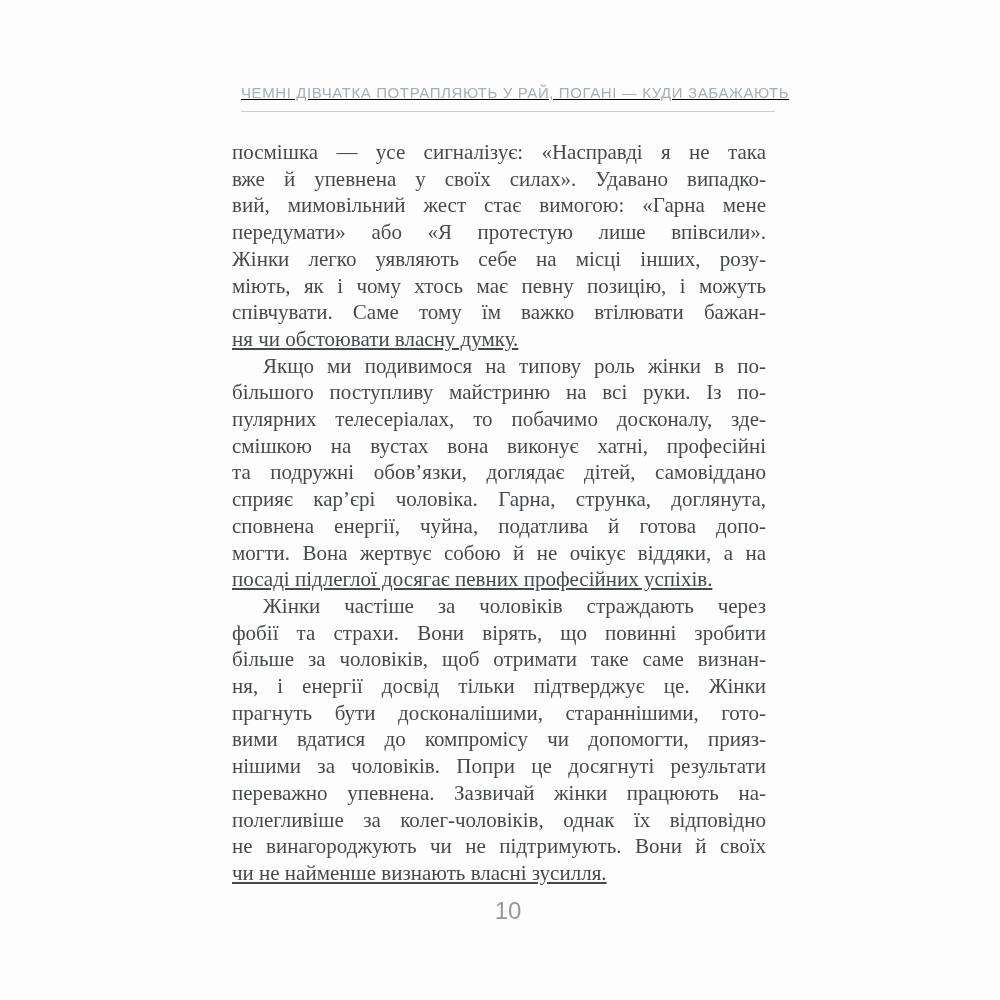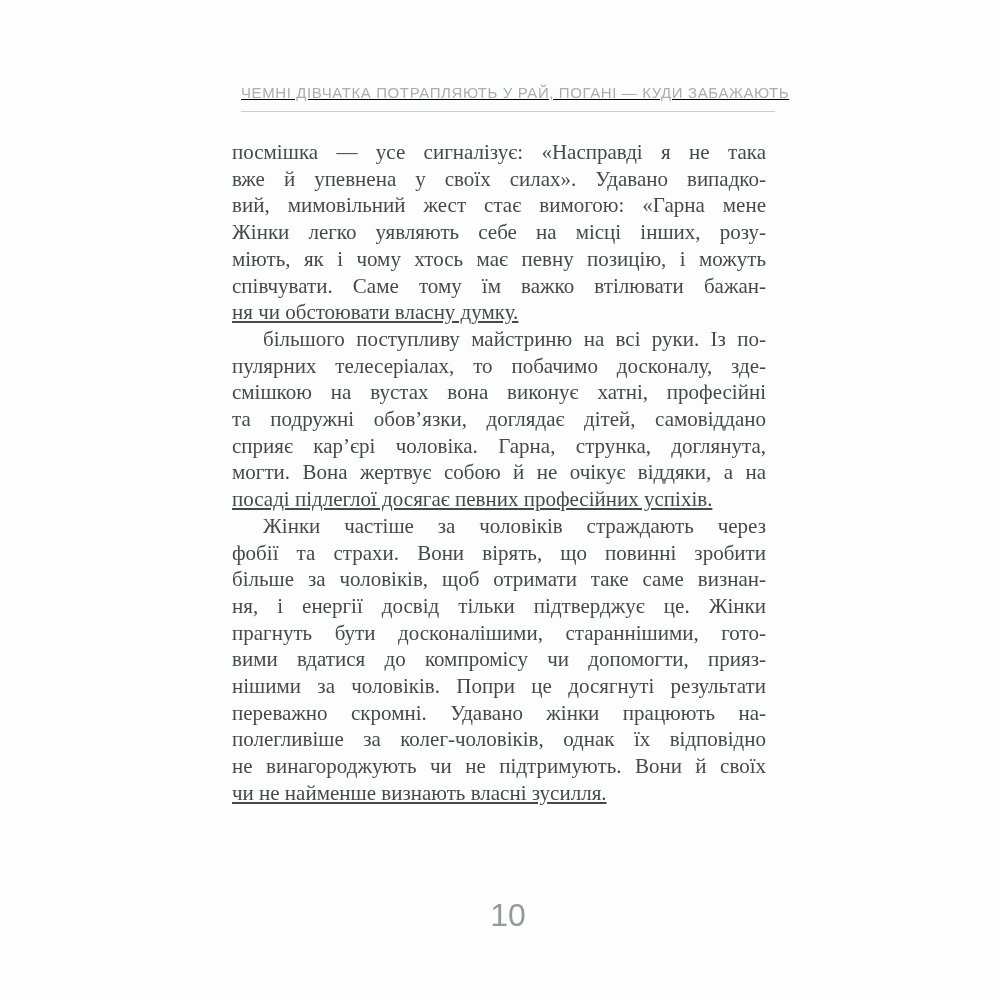--- a/index.html
+++ b/index.html
@@ -58,62 +58,65 @@
   .para.indented .line:first-child {
     text-indent: 31px;
   }
   .page-number {
     position: absolute;
     left: 241px;
     top: 897px;
     width: 534px;
     text-align: center;
     font-family: "Liberation Sans", "DejaVu Sans", sans-serif;
-    font-size: 32px;
+    font-size: 24px;
     font-weight: 400;
     color: #95999b;
   }
 </style>
 </head>
 <body>
 
 <div class="page">
 
   <div class="running-head-wrap">
     <div class="running-head">ЧЕМНІ ДІВЧАТКА ПОТРАПЛЯЮТЬ У РАЙ, ПОГАНІ — КУДИ ЗАБАЖАЮТЬ</div>
   </div>
 
   <div class="body-text">
     <div class="para">
         <div class="line">посмішка — усе сигналізує: «Насправді я не така</div>
         <div class="line">вже й упевнена у своїх силах». Удавано випадко-</div>
         <div class="line">вий, мимовільний жест стає вимогою: «Гарна мене</div>
+        <div class="line">передумати» або «Я протестую лише впівсили».</div>
         <div class="line">Жінки легко уявляють себе на місці інших, розу-</div>
         <div class="line">міють, як і чому хтось має певну позицію, і можуть</div>
         <div class="line">співчувати. Саме тому їм важко втілювати бажан-</div>
         <div class="line">ня чи обстоювати власну думку.</div>
       </div>
     <div class="para indented">
+        <div class="line">Якщо ми подивимося на типову роль жінки в по-</div>
         <div class="line">більшого поступливу майстриню на всі руки. Із по-</div>
         <div class="line">пулярних телесеріалах, то побачимо досконалу, зде-</div>
         <div class="line">смішкою на вустах вона виконує хатні, професійні</div>
         <div class="line">та подружні обов’язки, доглядає дітей, самовіддано</div>
         <div class="line">сприяє кар’єрі чоловіка. Гарна, струнка, доглянута,</div>
+        <div class="line">сповнена енергії, чуйна, податлива й готова допо-</div>
         <div class="line">могти. Вона жертвує собою й не очікує віддяки, а на</div>
         <div class="line">посаді підлеглої досягає певних професійних успіхів.</div>
       </div>
     <div class="para indented">
         <div class="line">Жінки частіше за чоловіків страждають через</div>
         <div class="line">фобії та страхи. Вони вірять, що повинні зробити</div>
         <div class="line">більше за чоловіків, щоб отримати таке саме визнан-</div>
         <div class="line">ня, і енергії досвід тільки підтверджує це. Жінки</div>
         <div class="line">прагнуть бути досконалішими, стараннішими, гото-</div>
         <div class="line">вими вдатися до компромісу чи допомогти, прияз-</div>
         <div class="line">нішими за чоловіків. Попри це досягнуті результати</div>
-        <div class="line">переважно скромні. Удавано жінки працюють на-</div>
+        <div class="line">переважно упевнена. Зазвичай жінки працюють на-</div>
         <div class="line">полегливіше за колег-чоловіків, однак їх відповідно</div>
         <div class="line">не винагороджують чи не підтримують. Вони й своїх</div>
         <div class="line">чи не найменше визнають власні зусилля.</div>
       </div>
   </div>
 
   <div class="page-number">10</div>
 
 </div>
 

